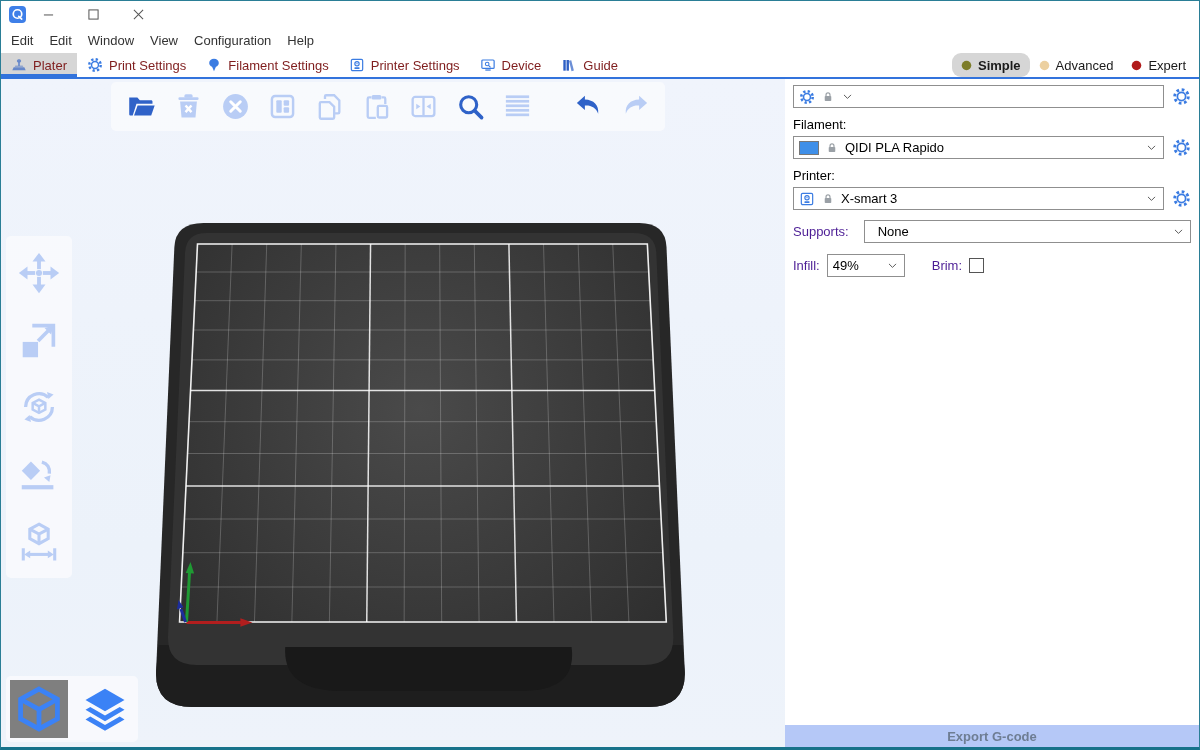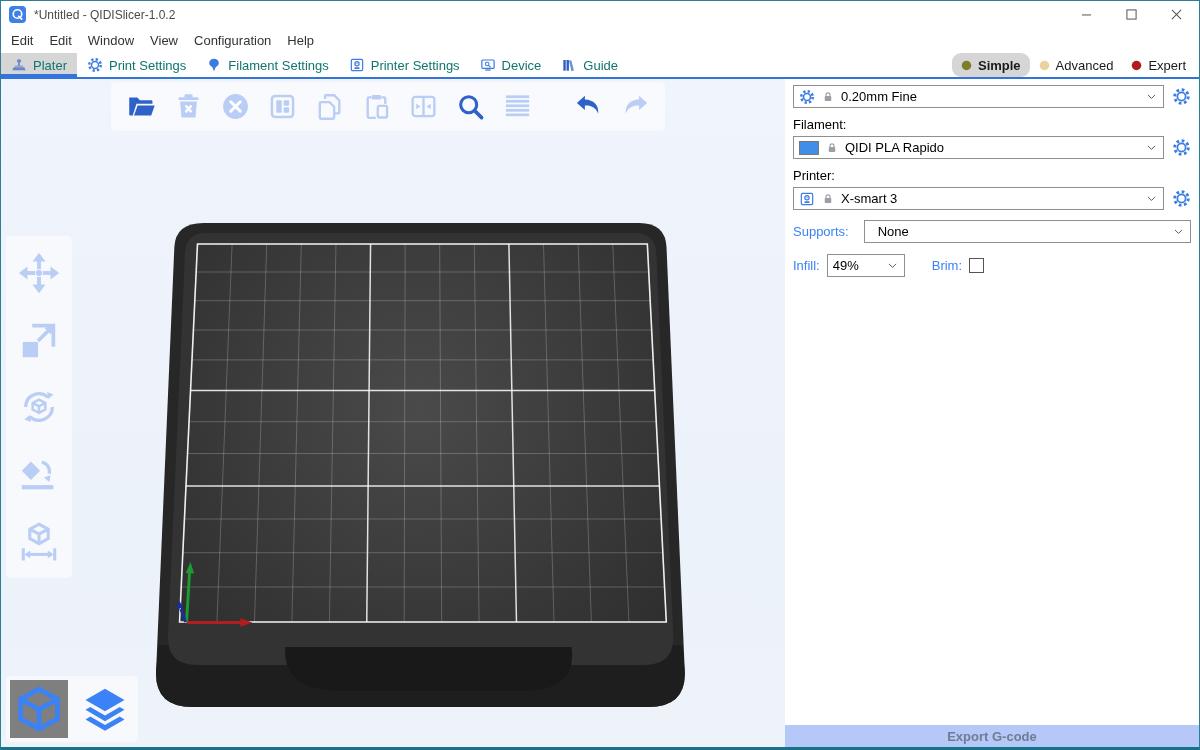--- a/index.html
+++ b/index.html
@@ -14,21 +14,21 @@
   .win-controls { display:flex; height:100%; }
   .win-btn { width:45px; height:100%; display:flex; align-items:center; justify-content:center; }
   .win-btn svg { width:11px; height:11px; stroke:#555; fill:none; stroke-width:1.1; }
 
   
   .menubar { height:25px; display:flex; align-items:center; padding-left:2px; background:#fff; flex:0 0 auto; }
   .menu-item { font-size:13px; color:#333; padding:0 8px; height:100%; display:flex; align-items:center; }
 
   
   .tabbar { height:26px; display:flex; align-items:stretch; background:#fff; border-bottom:2px solid #3273dc; flex:0 0 auto; }
-  .tab { display:flex; align-items:center; gap:6px; padding:0 10px; font-size:13px; color:#0f766e; }
+  .tab { display:flex; align-items:center; gap:6px; padding:0 10px; font-size:13px; color:#7f1d1d; }
   .tab svg { width:16px; height:16px; }
   .tab.selected { background:#d6d6d6; box-shadow: inset 0 -3px 0 #3273dc; }
   .modes { margin-left:auto; display:flex; align-items:stretch; padding-right:4px; }
   .mode { display:flex; align-items:center; gap:6px; padding:0 9px; font-size:13px; color:#1a1a1a; }
   .mode svg { width:11px; height:11px; }
   .mode.selected { background:#d6d6d6; font-weight:bold;border-radius:9px; }
 
   
   .main { flex:1; display:flex; min-height:0; }
   .viewport { flex:1; position:relative; background:linear-gradient(180deg,#f0f4fc 0%, #ecf2fa 70%, #eef3fa 100%); overflow:hidden; }
@@ -60,40 +60,39 @@
   .combo .cicon { width:16px; height:16px; color:#3b7ce2; flex:0 0 auto; }
   .combo .cicon svg { width:16px; height:16px; display:block; }
   .combo .lock { width:14px; height:14px; color:#9aa0a6; flex:0 0 auto; }
   .combo .lock svg { width:14px; height:14px; display:block; }
   .combo .val { font-size:13px; color:#000; flex:1; white-space:nowrap; overflow:hidden; }
   .combo .chev { width:13px; height:13px; color:#555; flex:0 0 auto; }
   .combo .chev svg { width:13px; height:13px; display:block; }
   .gear-btn { width:20px; height:20px; color:#3b7ce2; flex:0 0 auto; display:flex; align-items:center; justify-content:center; }
   .gear-btn svg { width:19px; height:19px; }
   .inline-row { display:flex; align-items:center; margin:3px 0 8px; }
-  .inline-label { font-size:13px; color:#3b82f6; flex:0 0 auto; }
+  .inline-label { font-size:13px; color:#4c1d95; flex:0 0 auto; }
   .combo.supports { margin-left:15px; }
   .combo.infill { flex:0 0 78px; margin-left:7px; }
   .brim-label { margin-left:27px; }
   .checkbox { width:15px; height:15px; border:1px solid #555; background:#fff; margin-left:7px; }
   .export-btn { margin:auto -8px 0 -8px; height:22px; background:#b5c8f7; color:#6e7d93; font-weight:bold;
                 font-size:13px; display:flex; align-items:center; justify-content:center; }
 </style>
 </head>
 <body>
 
 <div class="window">
 
   <div class="titlebar">
     <svg class="app-logo" viewBox="0 0 24 24">
       <rect width="24" height="24" rx="5.5" fill="#3e7fe8"></rect>
       <circle cx="12" cy="11.3" r="6" fill="none" stroke="#fff" stroke-width="2.4"></circle>
       <path d="M13.8 14.6 18 18.4" stroke="#fff" stroke-width="2.4" stroke-linecap="round"></path>
     </svg>
-    <div class="title-text">*Untitled - QIDISlicer-1.0.2</div>
     <div class="win-controls">
       <div class="win-btn">
         <svg viewBox="0 0 12 12">
             <path d="M1 6.5h10"></path>
           </svg>
       </div>
       <div class="win-btn">
         <svg viewBox="0 0 12 12">
             <rect x="1" y="1" width="10" height="10"></rect>
           </svg>
@@ -434,21 +433,20 @@
                   <circle cx="12" cy="12" r="8.6" stroke-width="3.8" stroke-dasharray="3.4 3.35"></circle>
                 </g>
               </svg>
           </span>
           <span class="lock">
             <svg viewBox="0 0 24 24">
                 <path d="M8.6 10.2V8.4a3.4 3.4 0 0 1 6.8 0v1.8" fill="none" stroke="currentColor" stroke-width="2"></path>
                 <rect x="6.4" y="10.2" width="11.2" height="8.8" rx="1.4" fill="currentColor"></rect>
               </svg>
           </span>
-          <span class="val">0.20mm Fine</span>
           <span class="chev">
             <svg viewBox="0 0 24 24">
                 <path d="M5.5 9 12 15.5 18.5 9" fill="none" stroke="currentColor" stroke-width="1.8"></path>
               </svg>
           </span>
         </div>
         <div class="gear-btn">
           <svg viewBox="0 0 24 24">
               <g fill="none" stroke="currentColor">
                 <circle cx="12" cy="12" r="5.2" stroke-width="2.2"></circle>

